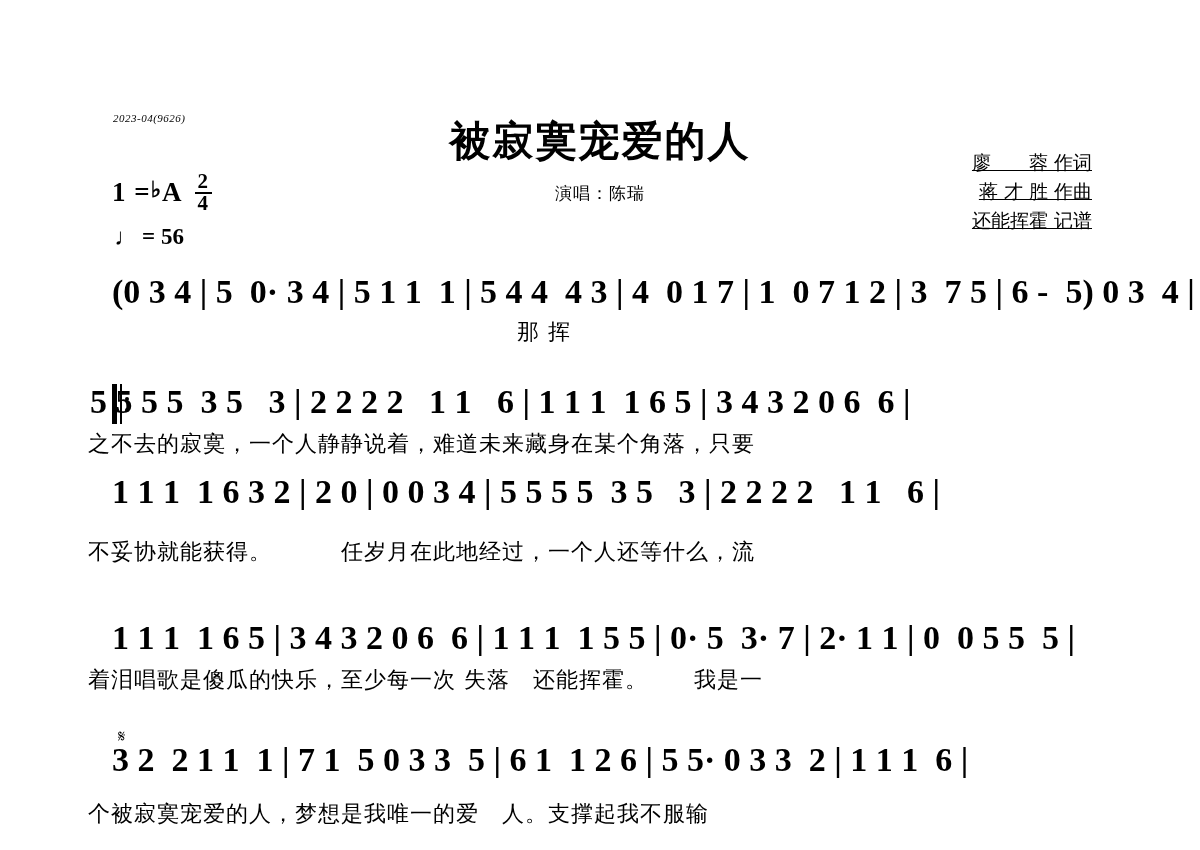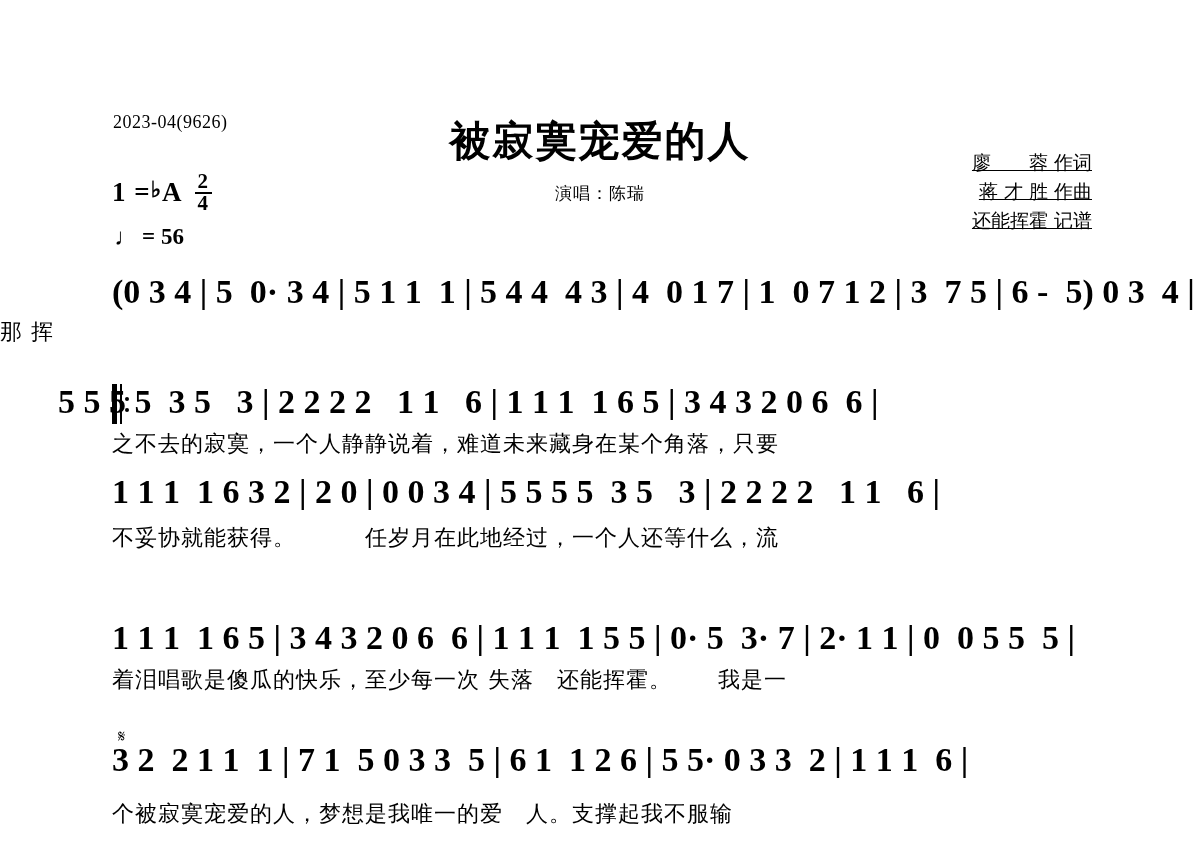--- a/index.html
+++ b/index.html
@@ -20,22 +20,23 @@
     position: absolute;
     inset: 0;
   }
 
   
   .issue-code {
     position: absolute;
     left: 113px;
     top: 112px;
     font-family: "Liberation Serif", serif;
-    font-size: 18px;
+    font-size: 11px;
     letter-spacing: 0.5px;
+    font-style: italic;
   }
 
   .title {
     position: absolute;
     left: 0;
     right: 0;
     top: 114px;
     text-align: center;
     font-family: "DejaVu Sans", sans-serif;
     font-weight: bold;
@@ -126,27 +127,27 @@
     letter-spacing: 0px;
     white-space: pre;
     padding-left: 112px;
     line-height: 1.15;
   }
 
   .lyrics {
     font-family: "DejaVu Sans", sans-serif;
     font-size: 22px;
     white-space: pre;
-    padding-left: 112px;
+    padding-left: 88px;
     letter-spacing: 1px;
   }
   .lyrics.right {
     padding-left: 0;
     padding-right: 112px;
-    text-align: left;
+    text-align: center;
   }
 
   
   .repeat-start {
     position: absolute;
     left: 112px;
     width: 14px;
     height: 40px;
   }
   .repeat-start .thick {
@@ -205,27 +206,27 @@
     <div class="lyrics right" style="margin-top:6px;">那 挥</div>
   </div>
 
   <div class="system" style="top: 382px;">
     <div class="repeat-start" style="top: 2px;">
       <span class="thick"></span>
         <span class="thin"></span>
       <span class="dot d1"></span>
         <span class="dot d2"></span>
     </div>
-    <div class="notes" style="padding-left: 58px;">5 5 5 5  3 5   3 | 2 2 2 2   1 1   6 | 1 1 1  1 6 5 | 3 4 3 2 0 6  6 |</div>
+    <div class="notes" style="padding-left: 90px;">5 5 5 5  3 5   3 | 2 2 2 2   1 1   6 | 1 1 1  1 6 5 | 3 4 3 2 0 6  6 |</div>
     <div class="lyrics" style="margin-top:8px;">之不去的寂寞，一个人静静说着，难道未来藏身在某个角落，只要</div>
   </div>
 
   <div class="system" style="top: 472px;">
     <div class="notes">1 1 1  1 6 3 2 | 2 0 | 0 0 3 4 | 5 5 5 5  3 5   3 | 2 2 2 2   1 1   6 |</div>
-    <div class="lyrics" style="margin-top:12px;">不妥协就能获得。　　　任岁月在此地经过，一个人还等什么，流</div>
+    <div class="lyrics" style="margin-top:26px;">不妥协就能获得。　　　任岁月在此地经过，一个人还等什么，流</div>
   </div>
 
   <div class="system" style="top: 618px;">
     <div class="notes">1 1 1  1 6 5 | 3 4 3 2 0 6  6 | 1 1 1  1 5 5 | 0· 5  3· 7 | 2· 1 1 | 0  0 5 5  5 |</div>
     <div class="lyrics" style="margin-top:8px;">着泪唱歌是傻瓜的快乐，至少每一次 失落　还能挥霍。　　我是一</div>
   </div>
 
   <div class="system" style="top: 740px;">
     <div class="segno" style="left:118px; top:-14px;">𝄋</div>
     <div class="notes">3 2  2 1 1  1 | 7 1  5 0 3 3  5 | 6 1  1 2 6 | 5 5· 0 3 3  2 | 1 1 1  6 |</div>

